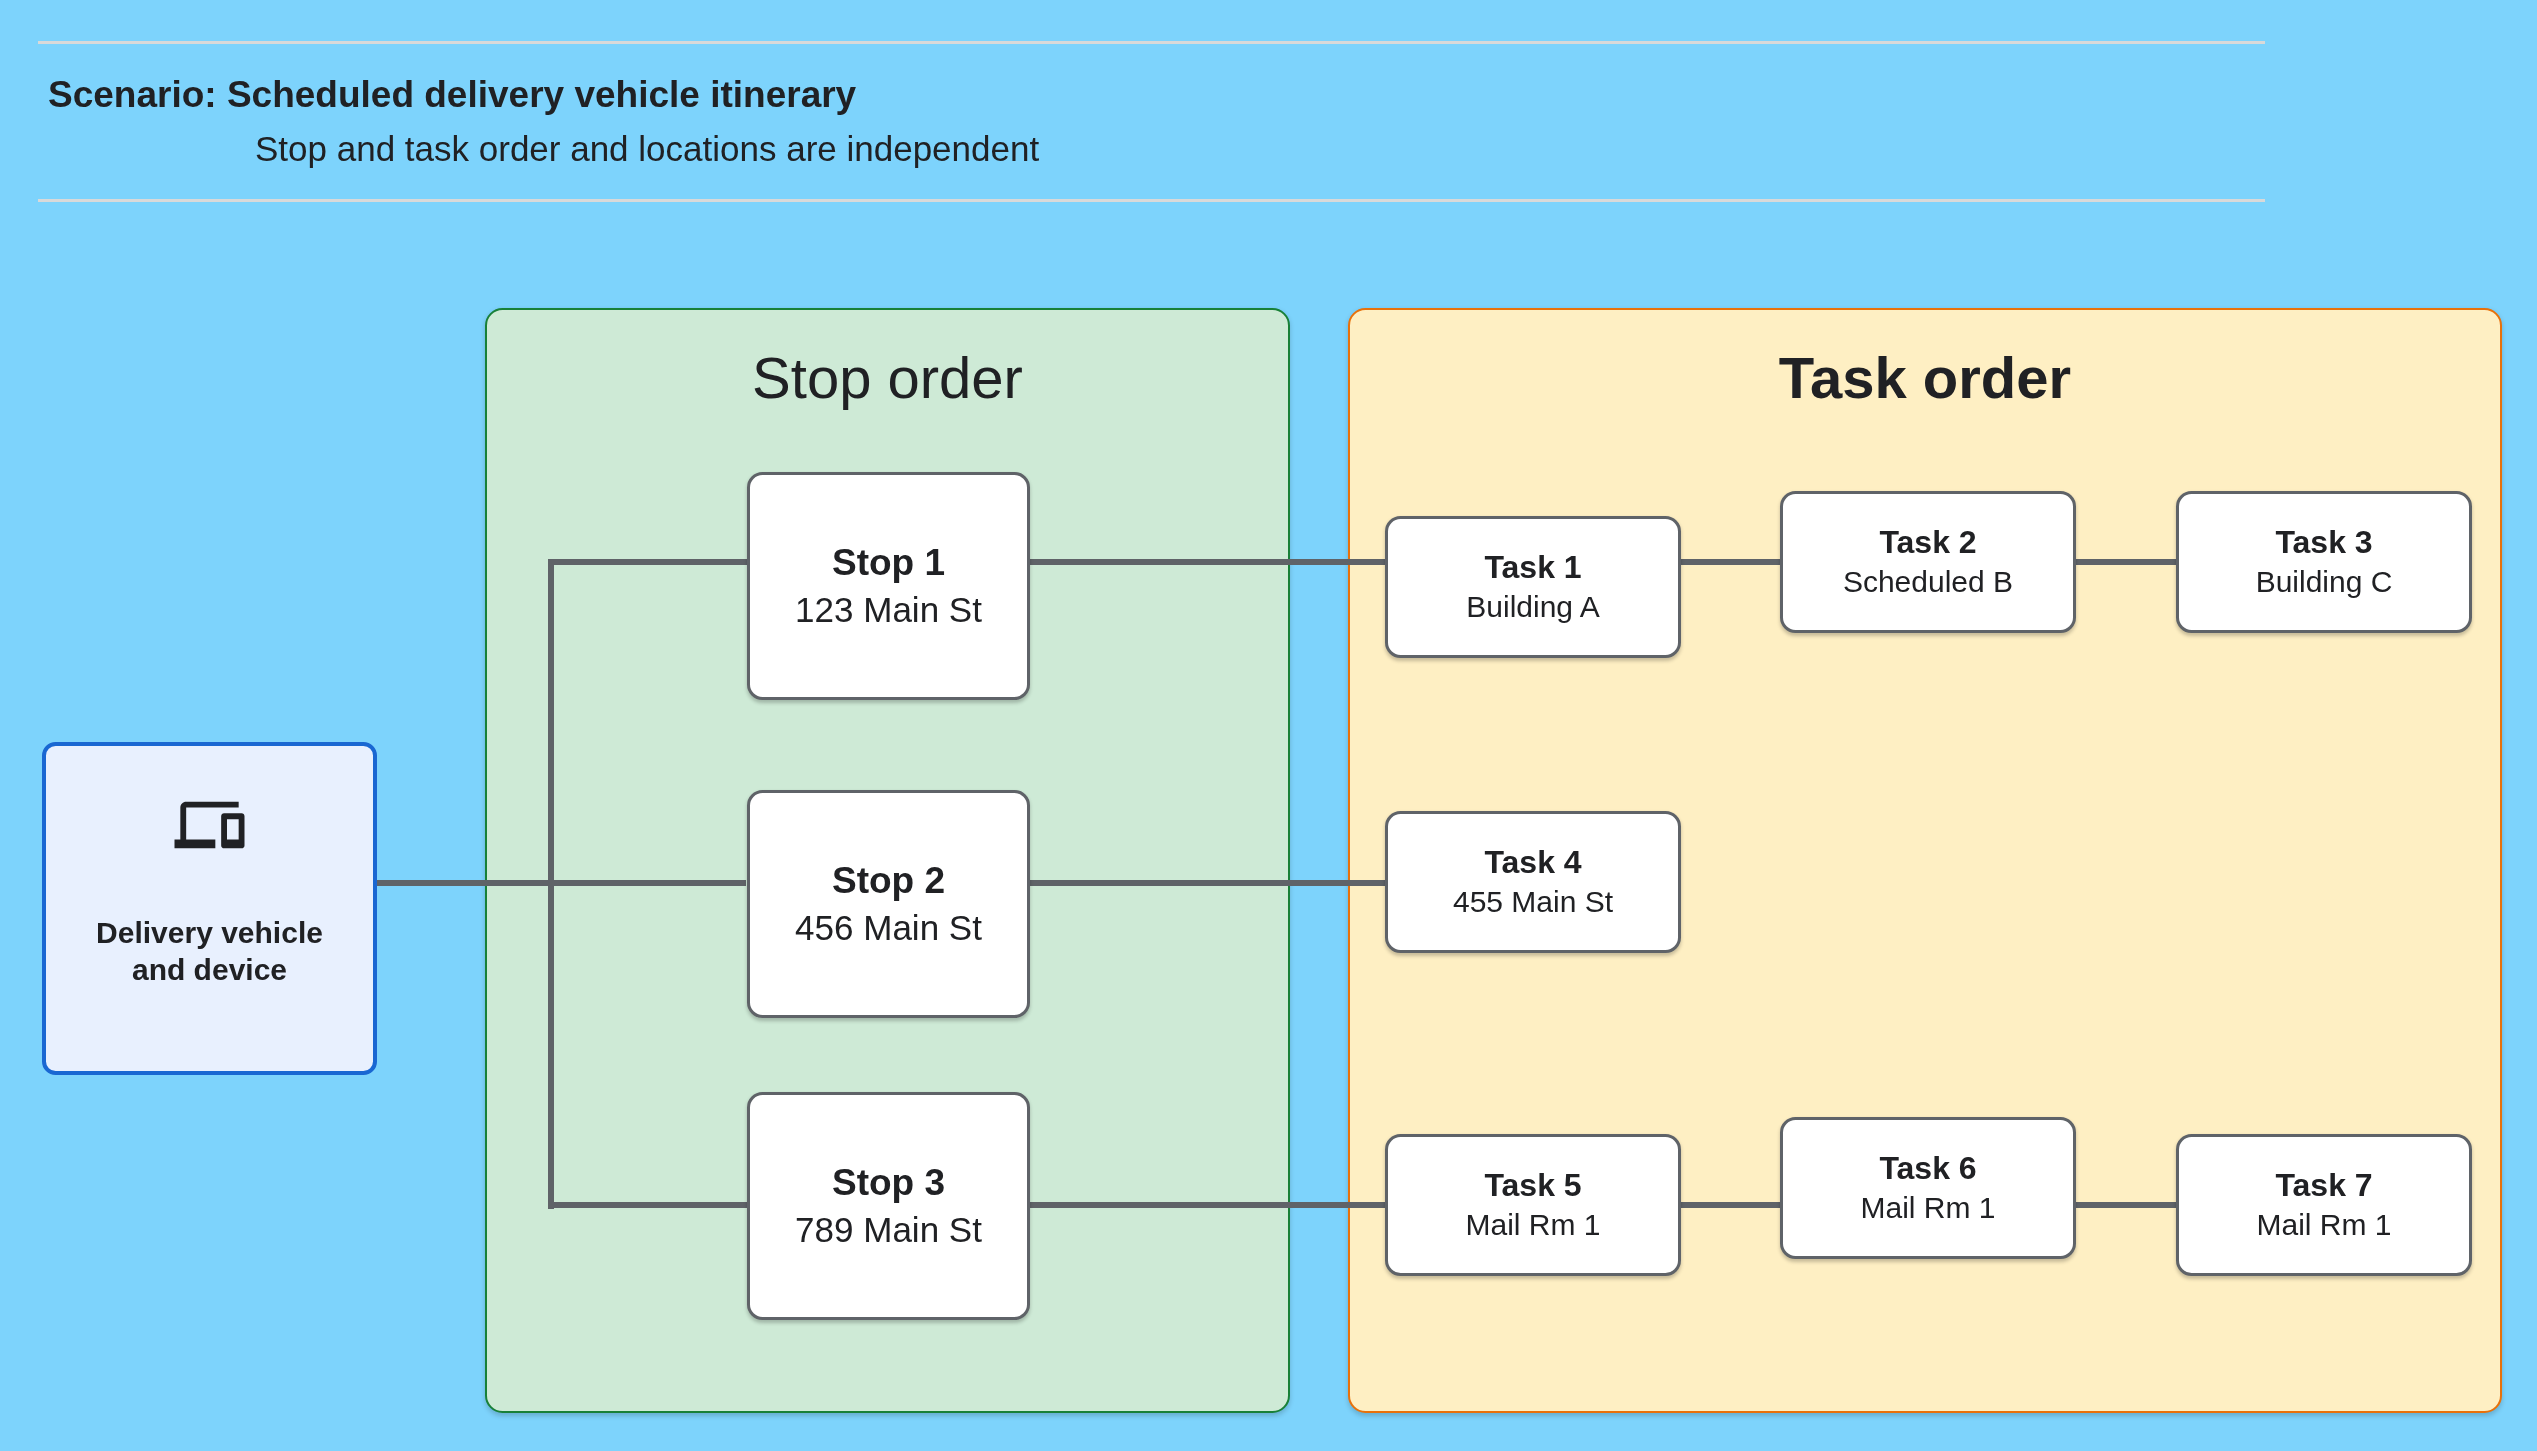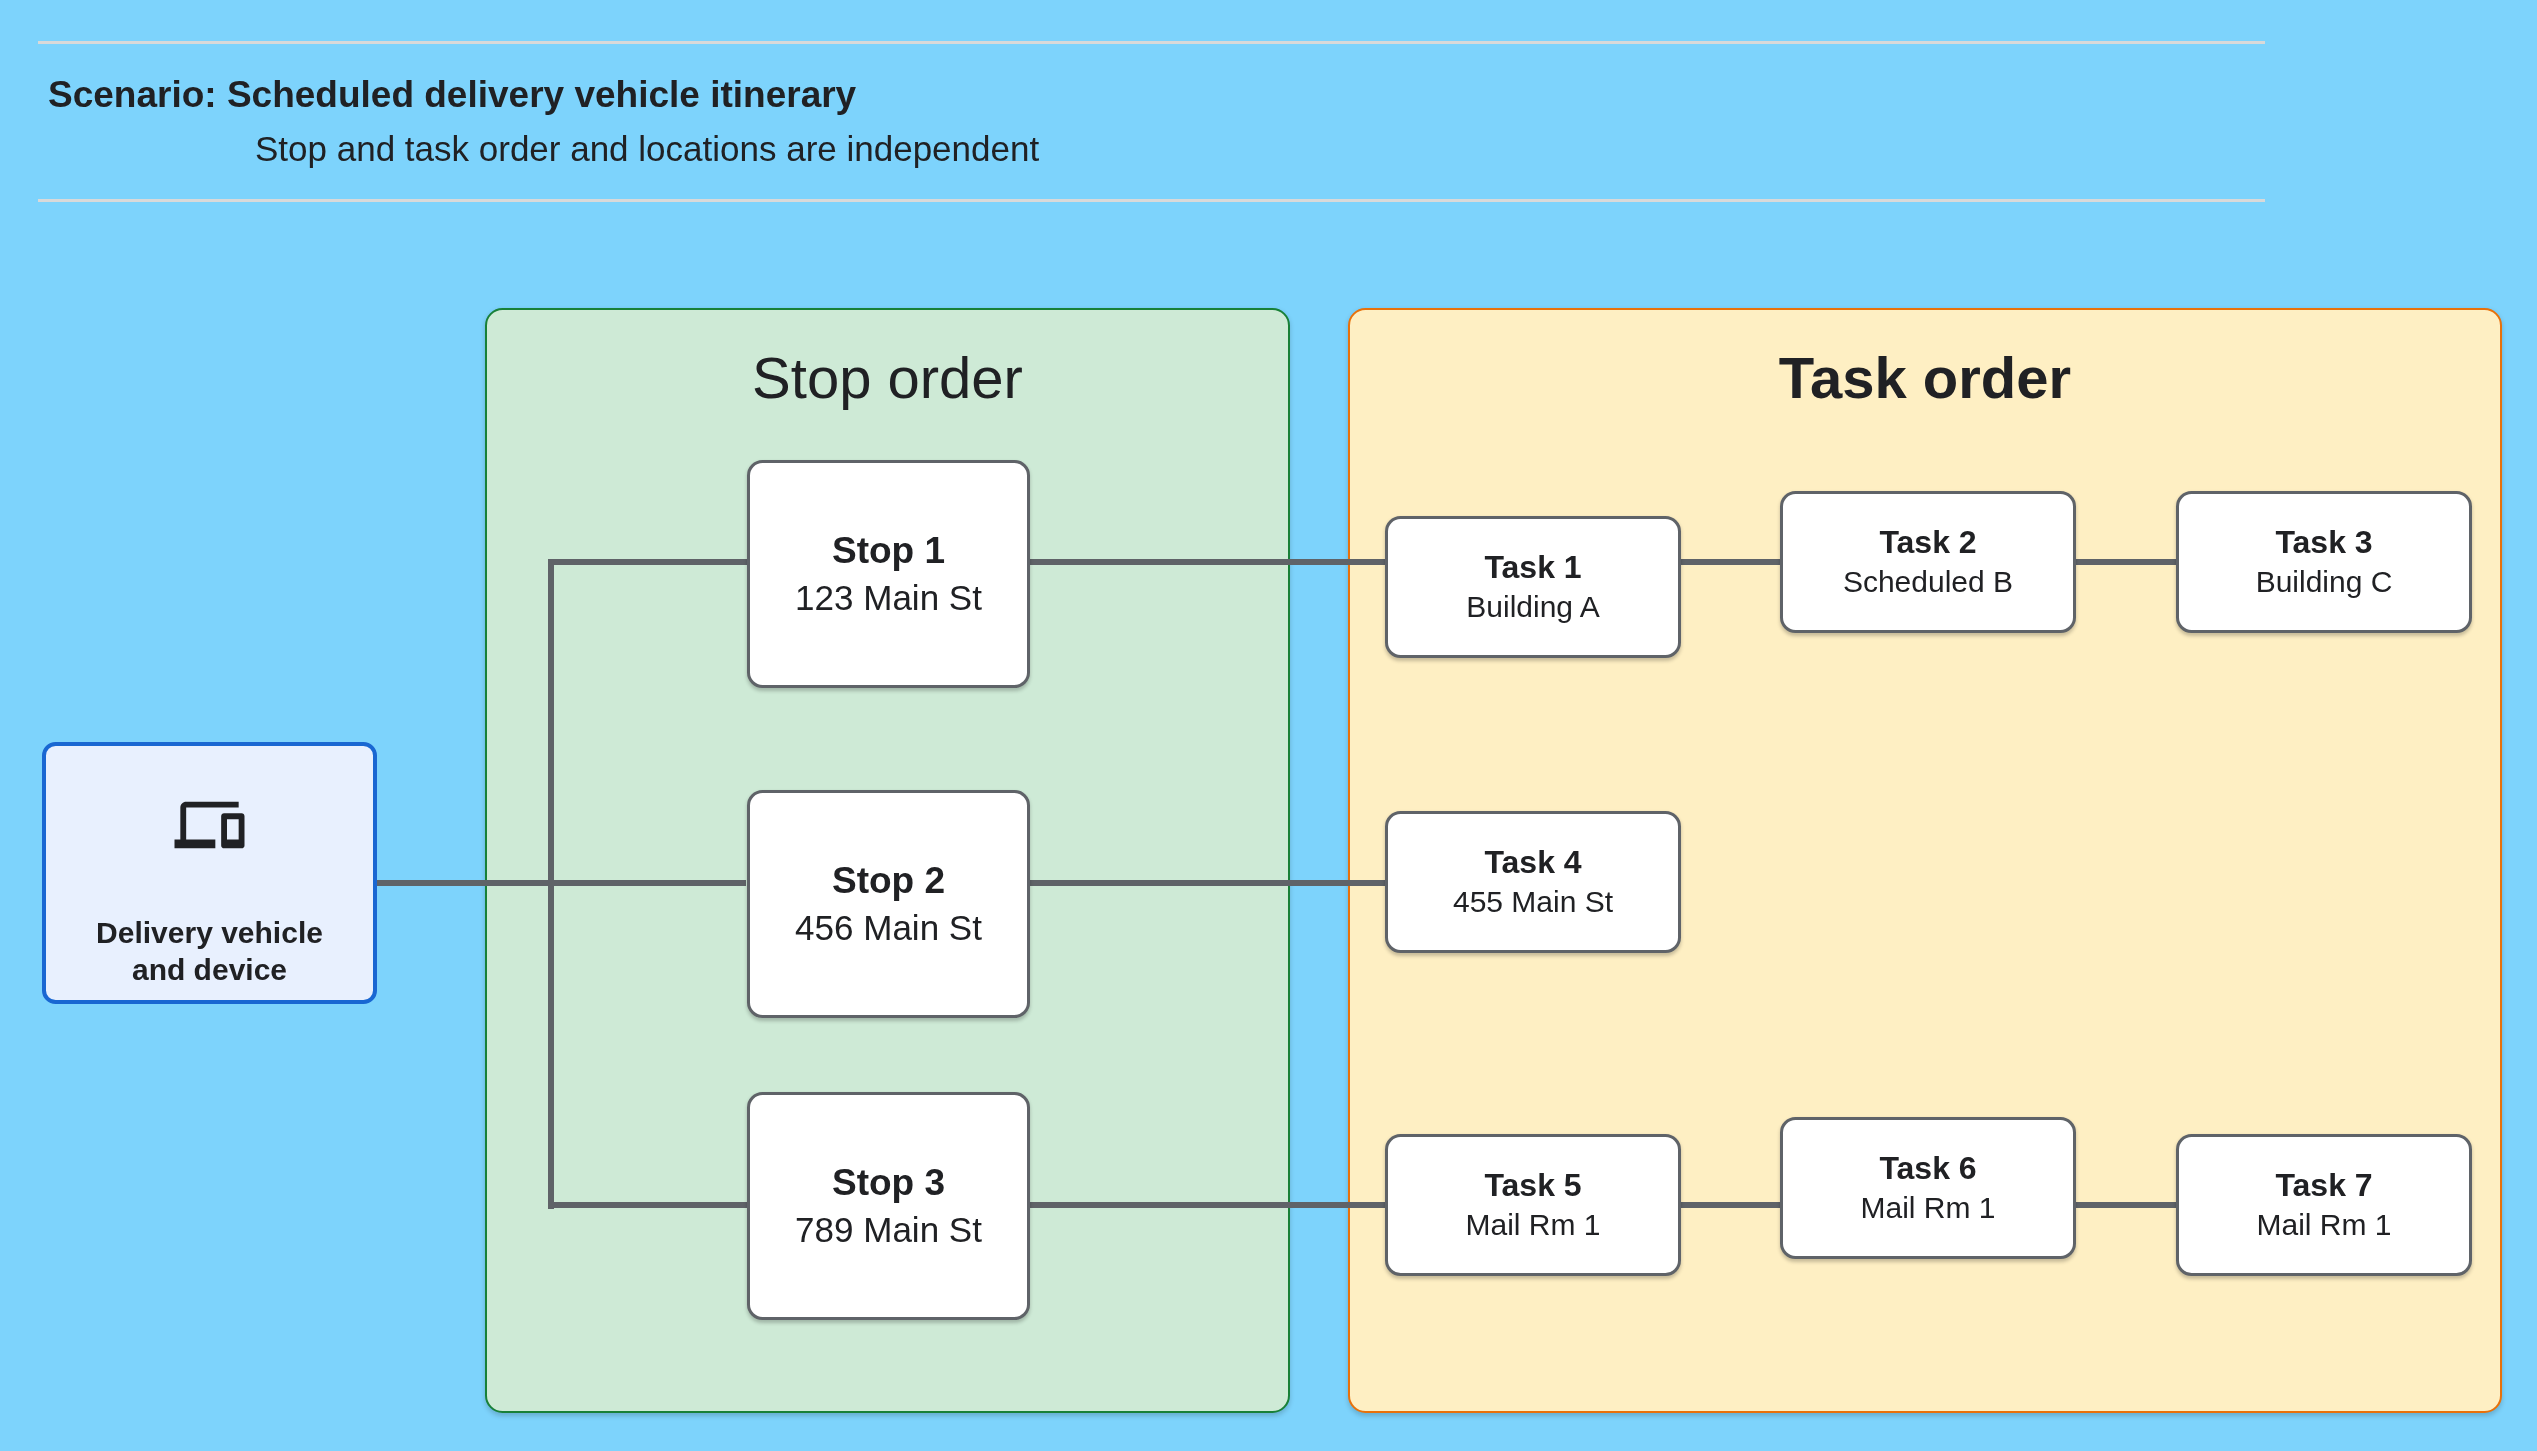--- a/index.html
+++ b/index.html
@@ -98,21 +98,21 @@
   .stop-node .node-title { font-size: 37px; font-weight: bold; line-height: 47px; }
   .stop-node .node-sub   { font-size: 35px; line-height: 47px; }
   .task-node .node-title { font-size: 32px; font-weight: bold; line-height: 40px; }
   .task-node .node-sub   { font-size: 30px; line-height: 40px; }
   
   #entity-box {
     position: absolute;
     left: 42px;
     top: 742px;
     width: 335px;
-    height: 262px;
+    height: 333px;
     background: #e8f0fe;
     border: 4.8px solid #1967d2;
     border-radius: 13.6px;
     box-sizing: border-box;
     display: flex;
     flex-direction: column;
     align-items: center;
   }
   #entity-box .icon-wrap {
     margin-top: 48px;
@@ -162,21 +162,21 @@
       <svg width="83" height="70" viewBox="0 0 24 24" fill="#202124" aria-hidden="true">
         <path d="M4 6h18V4H4c-1.1 0-2 .9-2 2v11H0v3h14v-3H4V6zm19 2h-6c-.55 0-1 .45-1 1v10c0 .55.45 1 1 1h6c.55 0 1-.45 1-1V9c0-.55-.45-1-1-1zm-1 9h-4v-7h4v7z"></path>
       </svg>
     </div>
     <div class="entity-label">
       <div>Delivery vehicle</div>
       <div>and device</div>
     </div>
   </div>
 
-  <div class="node stop-node" style="top:460px">
+  <div class="node stop-node" style="top:472px">
     <div class="node-title">Stop 1</div>
     <div class="node-sub">123 Main St</div>
   </div>
   <div class="node stop-node" style="top:790px">
     <div class="node-title">Stop 2</div>
     <div class="node-sub">456 Main St</div>
   </div>
   <div class="node stop-node" style="top:1092px">
     <div class="node-title">Stop 3</div>
     <div class="node-sub">789 Main St</div>

